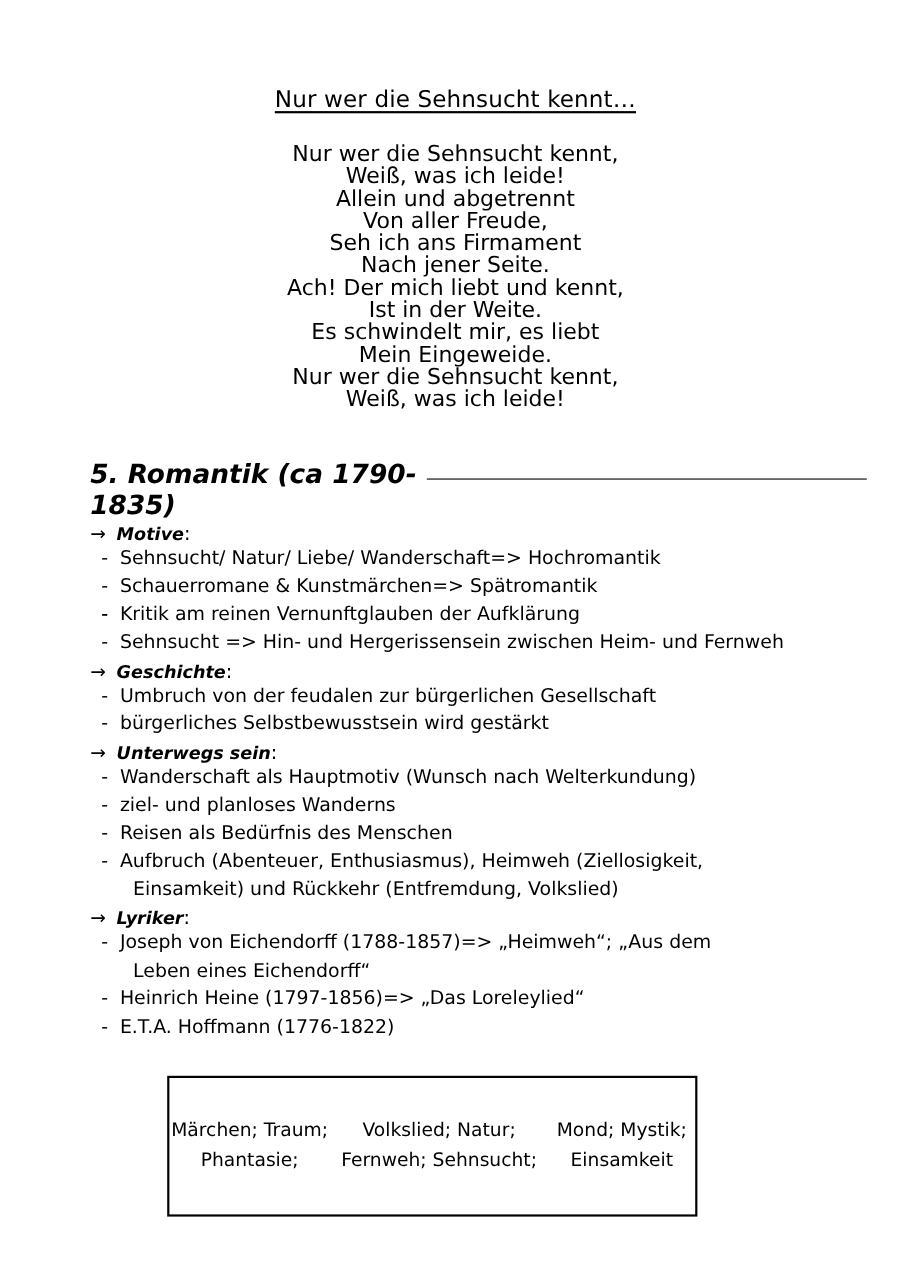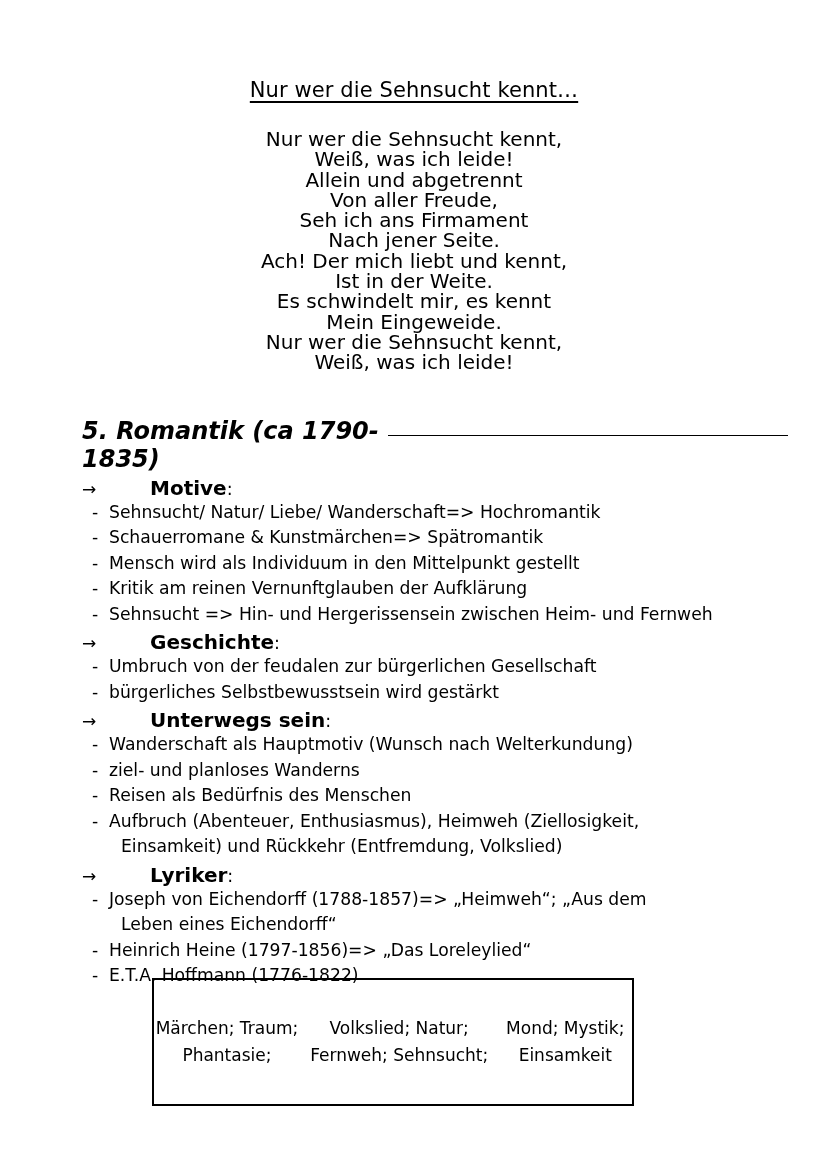--- a/index.html
+++ b/index.html
@@ -80,23 +80,23 @@
     font-size: 17.5px;
     margin-top: 3px;
   }
   .arrow {
     width: 24px;
     flex: 0 0 24px;
     font-size: 17px;
     line-height: 1;
   }
   .group-title {
+    font-style: italic;
     font-weight: bold;
-    font-size: 20px;
-    margin-left: 44px;
+    font-size: 16px;
   }
   .group-colon {
     font-style: normal;
     font-weight: normal;
     font-size: 17.5px;
   }
   .items {
     margin: 0;
     padding: 0;
     list-style: none;
@@ -146,21 +146,21 @@
 
   <div class="poem">
     <span class="line">Nur wer die Sehnsucht kennt,</span>
     <span class="line">Weiß, was ich leide!</span>
     <span class="line">Allein und abgetrennt</span>
     <span class="line">Von aller Freude,</span>
     <span class="line">Seh ich ans Firmament</span>
     <span class="line">Nach jener Seite.</span>
     <span class="line">Ach! Der mich liebt und kennt,</span>
     <span class="line">Ist in der Weite.</span>
-    <span class="line">Es schwindelt mir, es kennt</span>
+    <span class="line">Es schwindelt mir, es liebt</span>
     <span class="line">Mein Eingeweide.</span>
     <span class="line">Nur wer die Sehnsucht kennt,</span>
     <span class="line">Weiß, was ich leide!</span>
   </div>
 
   <div class="section-block">
 
     <div class="section-head">
       <span>5. Romantik (ca 1790-1835)</span>
       <span class="rule"></span>
@@ -168,21 +168,21 @@
 
     <div class="group">
       <div class="group-head">
         <span class="arrow">→</span>
         <span class="group-title">Motive</span>
         <span class="group-colon">:</span>
       </div>
       <ul class="items">
         <li><span class="dash">-</span><span>Sehnsucht/ Natur/ Liebe/ Wanderschaft=&gt; Hochromantik</span></li>
         <li><span class="dash">-</span><span>Schauerromane &amp; Kunstmärchen=&gt; Spätromantik</span></li>
-        <li><span class="dash">-</span><span>Mensch wird als Individuum in den Mittelpunkt gestellt</span></li>
+        <li><span class="dash">-</span></li>
         <li><span class="dash">-</span><span>Kritik am reinen Vernunftglauben der Aufklärung</span></li>
         <li><span class="dash">-</span><span>Sehnsucht =&gt; Hin- und Hergerissensein zwischen Heim- und Fernweh</span></li>
       </ul>
     </div>
 
     <div class="group">
       <div class="group-head">
         <span class="arrow">→</span>
         <span class="group-title">Geschichte</span>
         <span class="group-colon">:</span>

